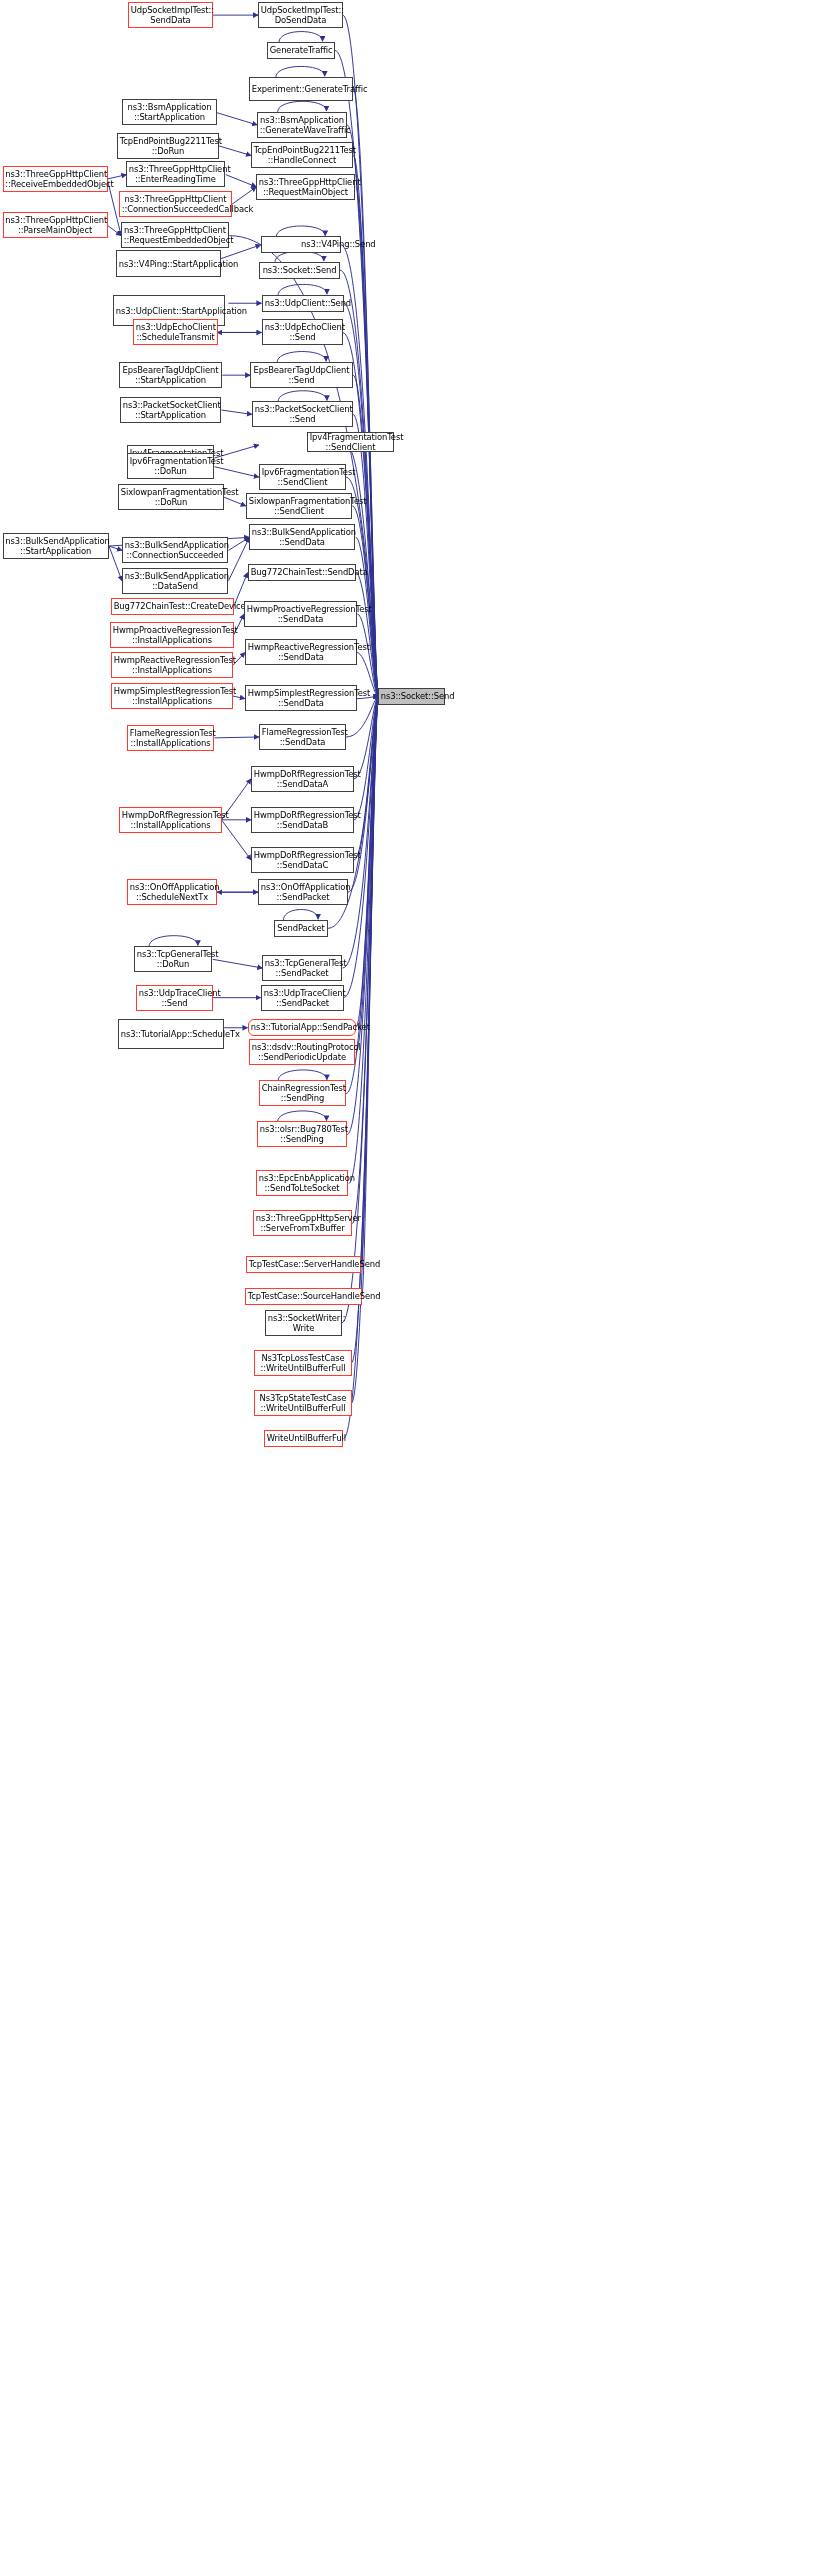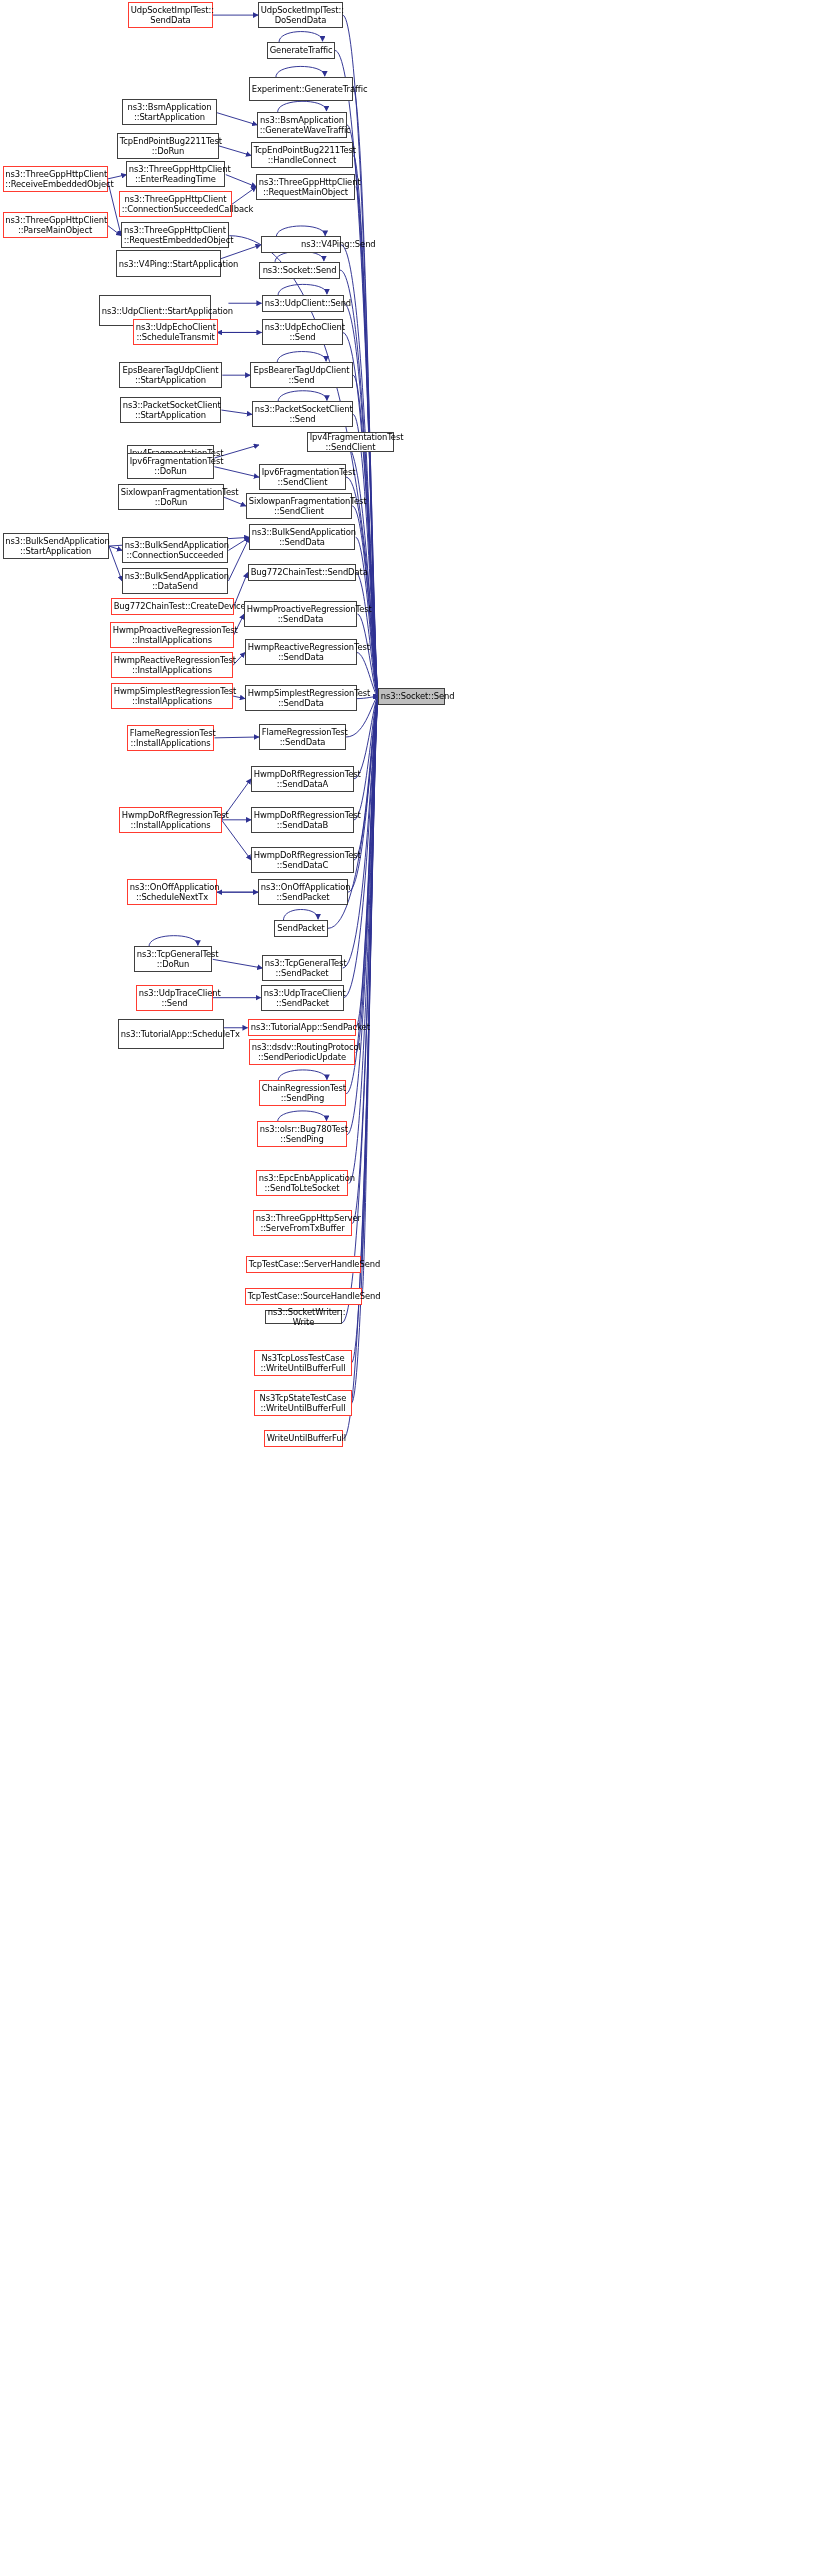--- a/index.html
+++ b/index.html
@@ -151,21 +151,21 @@
 ::RequestMainObject</span></div>
       <div class="node red" style="left: 119px; top: 191px; width: 113px; height: 26px;"><span>ns3::ThreeGppHttpClient
 ::ConnectionSucceededCallback</span></div>
       <div class="node red" style="left: 2.6px; top: 212px; width: 105px; height: 26px;"><span>ns3::ThreeGppHttpClient
 ::ParseMainObject</span></div>
       <div class="node" style="left: 121px; top: 222px; width: 108px; height: 26px;"><span>ns3::ThreeGppHttpClient
 ::RequestEmbeddedObject</span></div>
       <div class="node" style="left: 261px; top: 236px; width: 80px; height: 16.6px; padding-left: 39px;"><span>ns3::V4Ping::Send</span></div>
       <div class="node" style="left: 116px; top: 250px; width: 105px; height: 27px;"><span>ns3::V4Ping::StartApplication</span></div>
       <div class="node" style="left: 259px; top: 262px; width: 81px; height: 16.6px;"><span>ns3::Socket::Send</span></div>
-      <div class="node" style="left: 99px; top: 295px; width: 112px; height: 31px; justify-content: flex-end;"><span>ns3::UdpClient::StartApplication</span></div>
+      <div class="node" style="left: 113px; top: 295px; width: 112px; height: 31px; justify-content: flex-end;"><span>ns3::UdpClient::StartApplication</span></div>
       <div class="node" style="left: 262px; top: 295px; width: 82px; height: 16.6px;"><span>ns3::UdpClient::Send</span></div>
       <div class="node red" style="left: 133px; top: 319px; width: 85px; height: 26px;"><span>ns3::UdpEchoClient
 ::ScheduleTransmit</span></div>
       <div class="node" style="left: 262px; top: 319px; width: 81px; height: 26px;"><span>ns3::UdpEchoClient
 ::Send</span></div>
       <div class="node" style="left: 119px; top: 362px; width: 103px; height: 26px;"><span>EpsBearerTagUdpClient
 ::StartApplication</span></div>
       <div class="node" style="left: 250px; top: 362px; width: 103px; height: 26px;"><span>EpsBearerTagUdpClient
 ::Send</span></div>
       <div class="node" style="left: 120px; top: 397px; width: 101px; height: 26px;"><span>ns3::PacketSocketClient
@@ -225,34 +225,34 @@
       <div class="node" style="left: 274px; top: 920px; width: 54px; height: 16.6px;"><span>SendPacket</span></div>
       <div class="node" style="left: 134px; top: 946px; width: 78px; height: 26px;"><span>ns3::TcpGeneralTest
 ::DoRun</span></div>
       <div class="node" style="left: 262px; top: 955px; width: 80px; height: 26px;"><span>ns3::TcpGeneralTest
 ::SendPacket</span></div>
       <div class="node red" style="left: 136px; top: 985px; width: 77px; height: 26px;"><span>ns3::UdpTraceClient
 ::Send</span></div>
       <div class="node" style="left: 261px; top: 985px; width: 83px; height: 26px;"><span>ns3::UdpTraceClient
 ::SendPacket</span></div>
       <div class="node" style="left: 118px; top: 1019px; width: 106px; height: 30px; text-align: right;"><span>ns3::TutorialApp::ScheduleTx</span></div>
-      <div class="node red" style="left: 248px; top: 1019px; width: 108px; height: 16.6px;"><span>ns3::TutorialApp::SendPacket</span></div>
+      <div class="node red" style="left: 248px; top: 1019px; width: 108px; height: 16.6px; border-radius: 6px;"><span>ns3::TutorialApp::SendPacket</span></div>
       <div class="node red" style="left: 249px; top: 1039px; width: 106px; height: 26px;"><span>ns3::dsdv::RoutingProtocol
 ::SendPeriodicUpdate</span></div>
       <div class="node red" style="left: 259px; top: 1080px; width: 87px; height: 26px;"><span>ChainRegressionTest
 ::SendPing</span></div>
       <div class="node red" style="left: 257px; top: 1121px; width: 90px; height: 26px;"><span>ns3::olsr::Bug780Test
 ::SendPing</span></div>
       <div class="node red" style="left: 256px; top: 1170px; width: 92px; height: 26px;"><span>ns3::EpcEnbApplication
 ::SendToLteSocket</span></div>
       <div class="node red" style="left: 253px; top: 1210px; width: 99px; height: 26px;"><span>ns3::ThreeGppHttpServer
 ::ServeFromTxBuffer</span></div>
       <div class="node red" style="left: 246px; top: 1256px; width: 115px; height: 16.6px;"><span>TcpTestCase::ServerHandleSend</span></div>
       <div class="node red" style="left: 245px; top: 1288px; width: 117px; height: 16.6px;"><span>TcpTestCase::SourceHandleSend</span></div>
-      <div class="node" style="left: 265px; top: 1310px; width: 77px; height: 14px;"><span>ns3::SocketWriter::
+      <div class="node" style="left: 265px; top: 1310px; width: 77px; height: 26px;"><span>ns3::SocketWriter::
 Write</span></div>
       <div class="node red" style="left: 254px; top: 1350px; width: 98px; height: 26px;"><span>Ns3TcpLossTestCase
 ::WriteUntilBufferFull</span></div>
       <div class="node red" style="left: 254px; top: 1390px; width: 98px; height: 26px;"><span>Ns3TcpStateTestCase
 ::WriteUntilBufferFull</span></div>
       <div class="node red" style="left: 264px; top: 1430px; width: 79px; height: 16.6px;"><span>WriteUntilBufferFull</span></div>
       <div class="node focus" style="left: 378px; top: 688px; width: 67px; height: 16.6px;"><span>ns3::Socket::Send</span></div>
     </div>
 </div>
 

